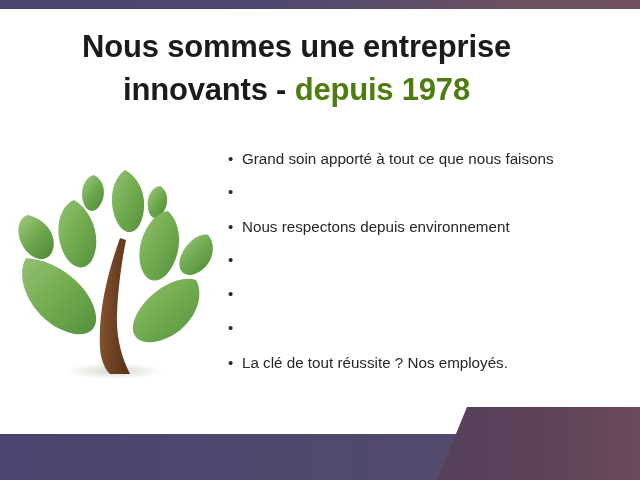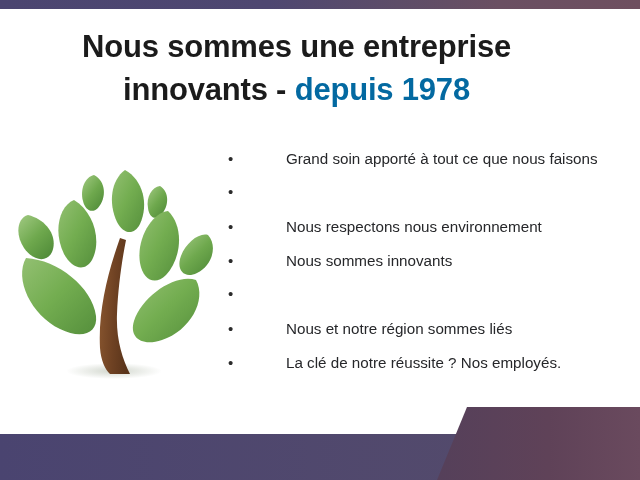--- a/index.html
+++ b/index.html
@@ -30,21 +30,21 @@
     left: 0; top: 26px;
     width: 593px;
     text-align: center;
     font-size: 31px;
     font-weight: bold;
     line-height: 1.38;
     color: #1b1b1b;
     letter-spacing: -0.2px;
   }
   .headline .l2 { display: block; }
-  .headline .accent { color: #0369a1; }
+  .headline .accent { color: #4d7c0f; }
 
   
   .bullets {
     position: absolute;
     left: 228px; top: 150px;
     width: 400px;
   }
   .bullet-row {
     display: flex;
     align-items: baseline;
@@ -54,21 +54,20 @@
     width: 14px;
     flex: 0 0 14px;
     color: #2b2b2b;
     font-size: 15px;
     line-height: 1;
   }
   .bullet-text {
     font-size: 15.2px;
     color: #26272a;
     white-space: nowrap;
-    margin-left: 44px;
   }
 
   
   .tree-art {
     position: absolute;
     left: 12px; top: 142px;
     width: 212px; height: 248px;
   }
 
   
@@ -97,36 +96,34 @@
   <div class="bullets">
     <div class="bullet-row">
       <span class="bullet-dot">•</span>
       <span class="bullet-text">Grand soin apporté à tout ce que nous faisons</span>
     </div>
     <div class="bullet-row">
       <span class="bullet-dot">•</span>
     </div>
     <div class="bullet-row">
       <span class="bullet-dot">•</span>
-      <span class="bullet-text">Nous respectons nous environnement</span>
-    </div>
-    <div class="bullet-row">
-      <span class="bullet-dot">•</span>
-      <span class="bullet-text">Nous sommes innovants</span>
-    </div>
-    <div class="bullet-row">
-      <span class="bullet-dot">•</span>
-    </div>
-    <div class="bullet-row">
-      <span class="bullet-dot">•</span>
-      <span class="bullet-text">Nous et notre région sommes liés</span>
-    </div>
-    <div class="bullet-row">
-      <span class="bullet-dot">•</span>
-      <span class="bullet-text">La clé de notre réussite ? Nos employés.</span>
+      <span class="bullet-text">Nous respectons depuis environnement</span>
+    </div>
+    <div class="bullet-row">
+      <span class="bullet-dot">•</span>
+    </div>
+    <div class="bullet-row">
+      <span class="bullet-dot">•</span>
+    </div>
+    <div class="bullet-row">
+      <span class="bullet-dot">•</span>
+    </div>
+    <div class="bullet-row">
+      <span class="bullet-dot">•</span>
+      <span class="bullet-text">La clé de tout réussite ? Nos employés.</span>
     </div>
   </div>
 
   <div class="tree-art">
     <svg width="212" height="248" viewBox="0 0 212 248" xmlns="http://www.w3.org/2000/svg">
       <defs>
         <linearGradient id="lfA" x1="0" y1="0" x2="1" y2="1">
           <stop offset="0%" stop-color="#93c072"></stop>
           <stop offset="48%" stop-color="#73ad50"></stop>
           <stop offset="100%" stop-color="#558f3c"></stop>

